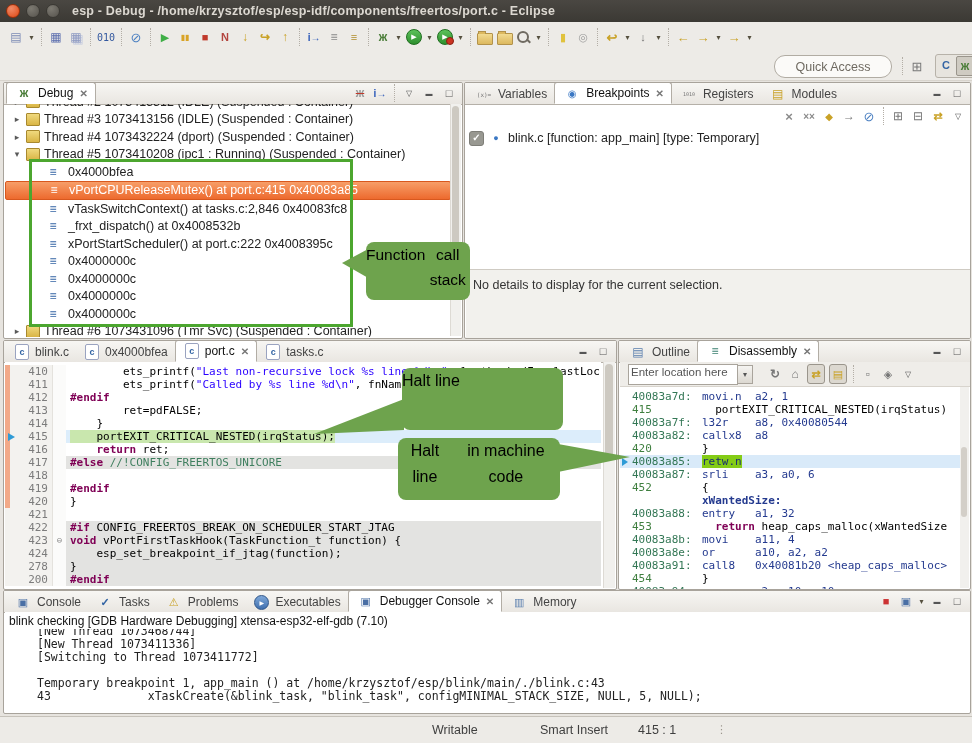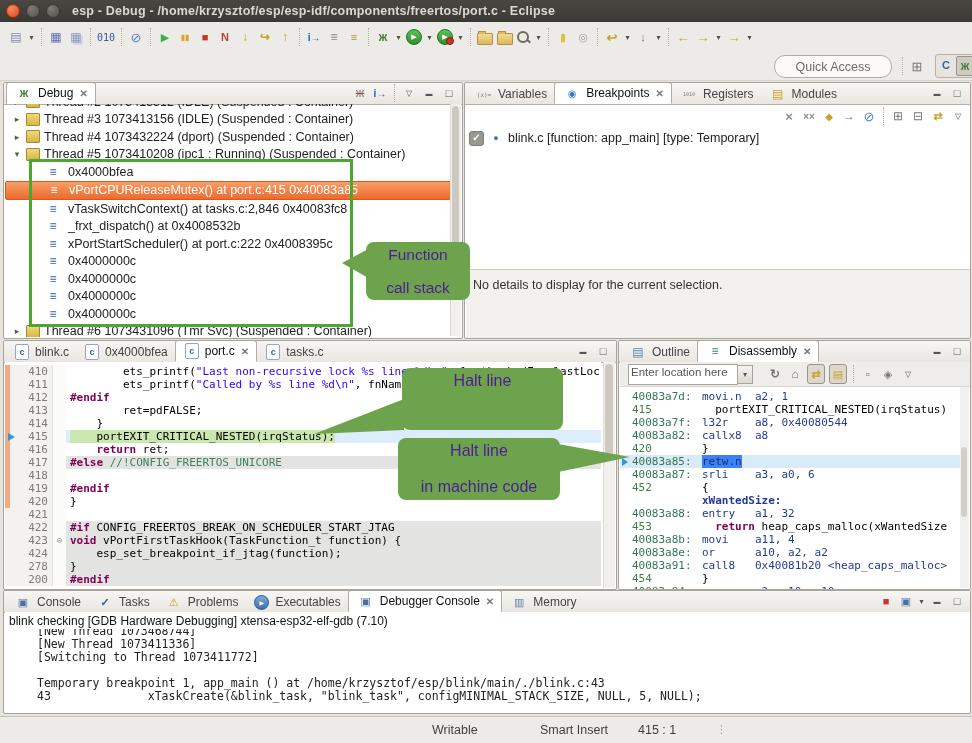--- a/index.html
+++ b/index.html
@@ -102,39 +102,39 @@
   #disasm-body{position:absolute;left:1px;top:46px;width:340px;height:201px;overflow:hidden;background:#fff;
                font-family:"DejaVu Sans Mono",monospace;font-size:11px;line-height:13px;padding-top:3px;}
   .drow{height:13px;display:flex;white-space:pre;}
   .drow.cur{background:#D9EAF9;}
   .dgut{width:12px;flex:none;position:relative;}
   .dip{position:absolute;left:2px;top:3px;width:0;height:0;border-top:4px solid transparent;
        border-bottom:4px solid transparent;border-left:6px solid #2E9BD6;}
   .daddr{width:70px;flex:none;color:#337755;}
   .daddr.num{color:#3F7F3F;}
   .dcode{flex:1;}
-  .t-i{color:#243A8F;} .t-hl{color:#1a2f70;background:#3b82f6;} .t-L{color:#243A8F;font-weight:bold;} .t-kw{color:#7F0055;font-weight:bold;}
+  .t-i{color:#243A8F;} .t-hl{color:#1a2f70;background:#84cc16;} .t-L{color:#243A8F;font-weight:bold;} .t-kw{color:#7F0055;font-weight:bold;}
   #disasm-vscroll{position:absolute;right:1px;top:46px;width:9px;height:201px;background:#F1F0ED;}
   #disasm-vscroll .thumb{position:absolute;left:1px;top:60px;width:6px;height:70px;background:#D3CFC8;border-radius:3px;}
   
   #console-header{position:absolute;left:1px;top:21px;width:964px;height:17px;background:#fff;
                   padding:2px 0 0 4px;font-size:12px;color:#111;white-space:nowrap;}
   #console-body{position:absolute;left:1px;top:38px;width:964px;height:82px;overflow:hidden;background:#fff;
                 font-family:"DejaVu Sans Mono",monospace;font-size:11.5px;line-height:13px;padding-left:4px;}
   #console-body .cline{height:13px;white-space:pre;}
   #console-body .wrap{margin-top:-4px;margin-left:28px;}
   
   #status-bar{position:absolute;left:0;top:716px;width:972px;height:27px;background:#EDEBE7;
               border-top:1px solid #C6C2BA;color:#3f3f3f;font-size:12.5px;}
   #status-bar span{position:absolute;top:6px;}
   .sb-dots{color:#9a958c;font-size:11px;}
   
   #stack-box{position:absolute;left:29px;top:159px;width:318px;height:162px;border:3px solid #4CA62F;z-index:26;pointer-events:none;}
   #pointer-svg{position:absolute;left:0;top:0;z-index:28;pointer-events:none;}
-  .callout{position:absolute;background:#6EA34D;color:#4c1d95;border-radius:8px;display:flex;flex-direction:column;
+  .callout{position:absolute;background:#6EA34D;color:#000000;border-radius:8px;display:flex;flex-direction:row;
            justify-content:space-between;text-align:center;z-index:29;pointer-events:none;}
   #co-stack{left:366px;top:242px;width:104px;height:58px;font-size:15.5px;line-height:25px;}
   #co-src{left:402px;top:368px;width:161px;height:62px;font-size:16px;line-height:26px;}
   #co-asm{left:398px;top:438px;width:162px;height:62px;font-size:16px;line-height:26px;}
 </style>
 </head>
 <body>
 
 <div id="root">
 

